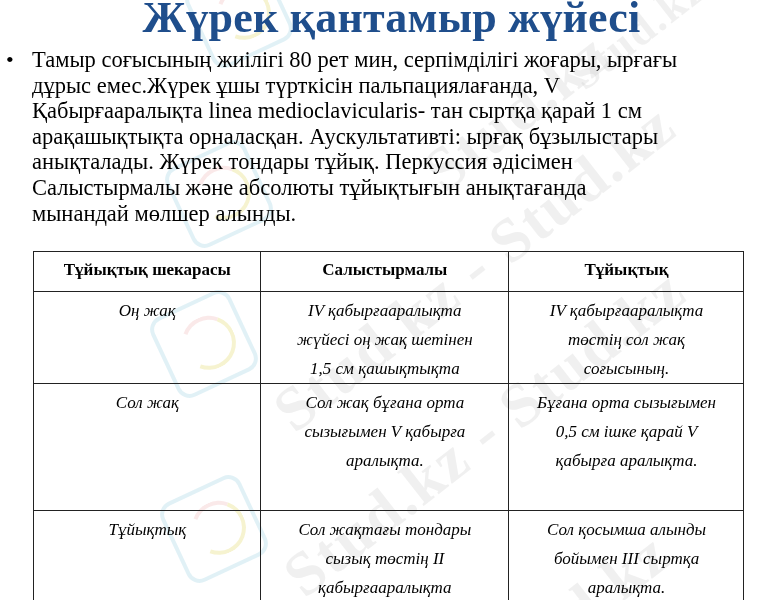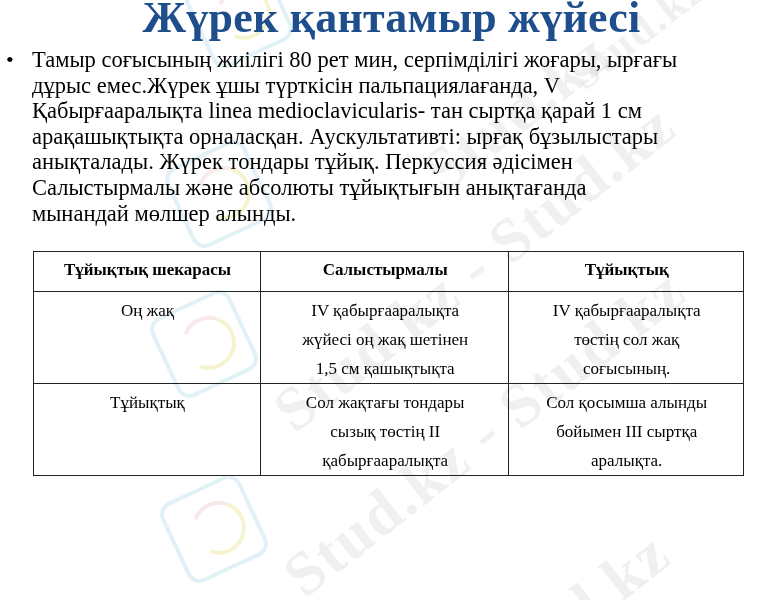--- a/index.html
+++ b/index.html
@@ -131,21 +131,21 @@
       font-weight: bold;
       height: 36px;
       padding-top: 3px;
     }
     .col1 { width: 216px; }
     .col2 { width: 236px; }
     .col3 { width: 222px; }
     .row-1 td { height: 82px; }
     .row-2 td { height: 122px; }
     .row-3 td { height: 87px; }
-    .cell-line { display: block; white-space: nowrap; }
+    .cell-line { display: block; white-space: nowrap; font-style: italic; }
   </style>
 </head>
 <body>
 
 <div class="slide">
 
   <div class="watermark-layer">
     <div class="wm-logo" style="left:175px; top:150px;"></div>
     <div class="wm-logo" style="left:160px; top:300px;"></div>
     <div class="wm-logo" style="left:170px; top:485px;"></div>
@@ -189,20 +189,35 @@
           <span class="cell-line">IV қабырғааралықта</span>
           <span class="cell-line">жүйесі оң жақ шетінен</span>
           <span class="cell-line">1,5 см қашықтықта</span>
         </td>
         <td>
           <span class="cell-line">IV қабырғааралықта</span>
           <span class="cell-line">төстің сол жақ</span>
           <span class="cell-line">соғысының.</span>
         </td>
       </tr>
+      <tr class="row-2">
+        <td>
+          <span class="cell-line">Сол жақ</span>
+        </td>
+        <td>
+          <span class="cell-line">Сол жақ бұғана орта</span>
+          <span class="cell-line">сызығымен V қабырға</span>
+          <span class="cell-line">аралықта.</span>
+        </td>
+        <td>
+          <span class="cell-line">Бұғана орта сызығымен</span>
+          <span class="cell-line">0,5 см ішке қарай V</span>
+          <span class="cell-line">қабырға аралықта.</span>
+        </td>
+      </tr>
       <tr class="row-3">
         <td>
           <span class="cell-line">Тұйықтық</span>
         </td>
         <td>
           <span class="cell-line">Сол жақтағы тондары</span>
           <span class="cell-line">сызық төстің  II</span>
           <span class="cell-line">қабырғааралықта</span>
         </td>
         <td>

